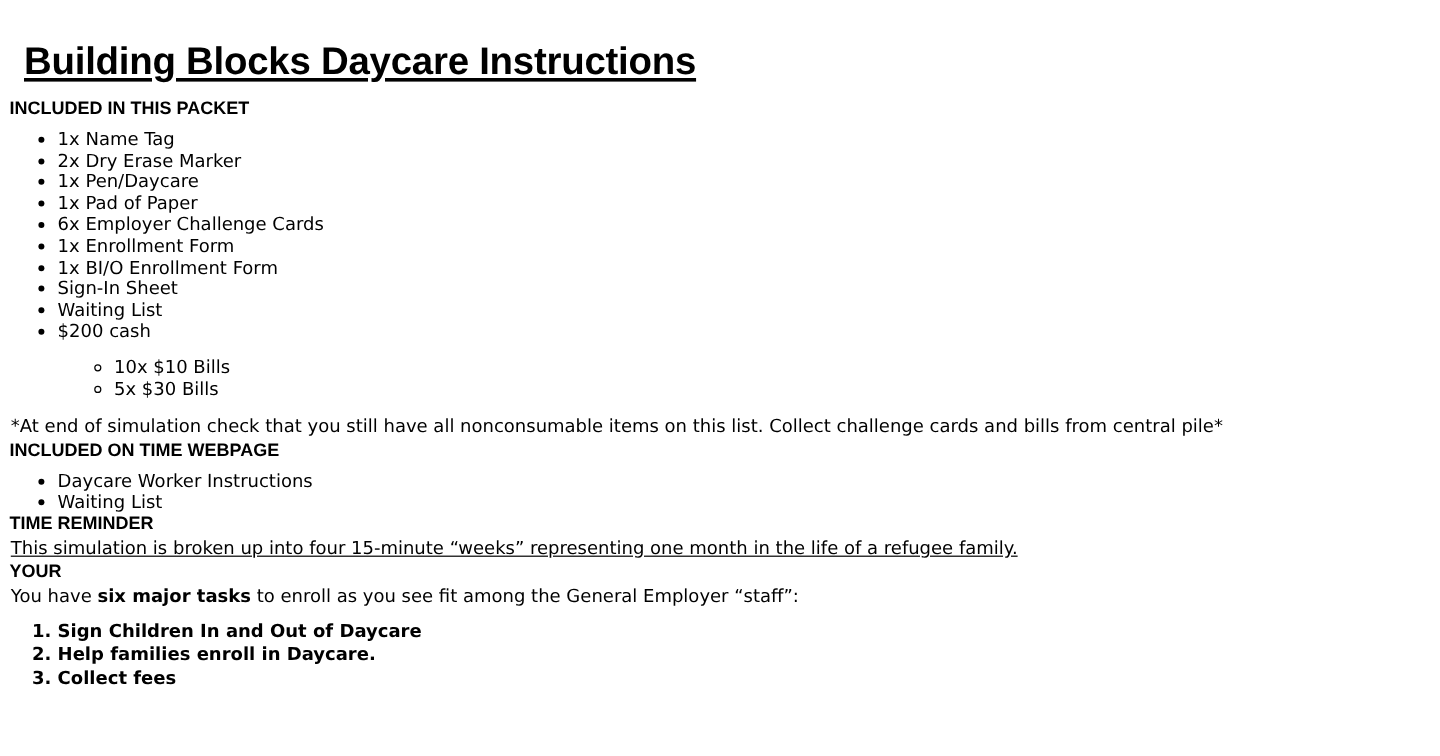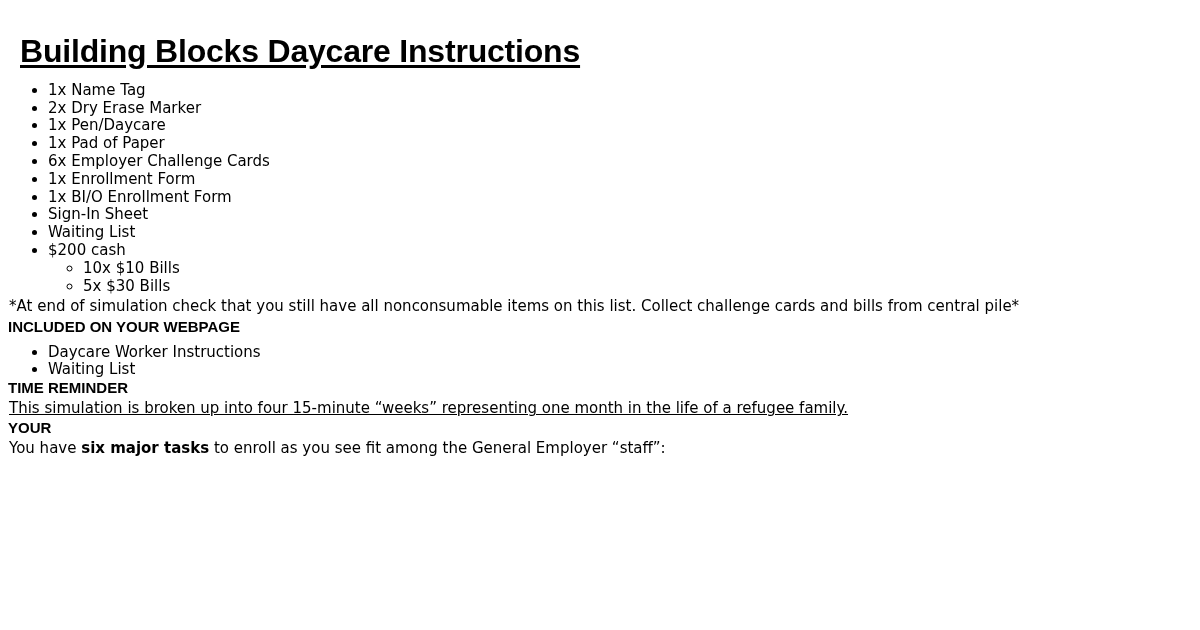--- a/index.html
+++ b/index.html
@@ -49,21 +49,21 @@
     margin: 8px 0 0 0;
     padding-left: 40px;
     list-style-type: disc;
   }
   ul.doc-list > li {
     font-size: 15px;
     line-height: 17.8px;
     margin: 0;
   }
   ul.sub-list {
-    margin: 0;
+    margin: 12px;
     padding-left: 35px;
     list-style-type: circle;
   }
   ul.sub-list > li {
     font-size: 15px;
     line-height: 17.8px;
   }
 
   p.body-text {
     font-size: 15px;
@@ -87,20 +87,21 @@
     font-weight: bold;
   }
 </style>
 </head>
 <body>
 
 <div class="page">
 
   <h1 class="doc-title">Building Blocks Daycare Instructions</h1>
 
+  <h2 class="section-heading sec-packet">INCLUDED IN THIS PACKET</h2>
 
   <ul class="doc-list">
     <li>1x Name Tag</li>
     <li>2x Dry Erase Marker</li>
     <li>1x Pen/Daycare</li>
     <li>1x Pad of Paper</li>
     <li>6x Employer Challenge Cards</li>
     <li>1x Enrollment Form</li>
     <li>1x BI/O Enrollment Form</li>
     <li>Sign-In Sheet</li>
@@ -109,29 +110,34 @@
       <span>$200 cash</span>
       <ul class="sub-list">
         <li>10x $10 Bills</li>
         <li>5x $30 Bills</li>
       </ul>
     </li>
   </ul>
 
   <p class="body-text note-line">*At end of simulation check that you still have all nonconsumable items on this list. Collect challenge cards and bills from central pile*</p>
 
-  <h2 class="section-heading sec-webpage">INCLUDED ON YOUR WEBPAGE</h2>
+  <h2 class="section-heading sec-webpage">INCLUDED ON TIME WEBPAGE</h2>
 
   <ul class="doc-list">
     <li>Daycare Worker Instructions</li>
     <li>Waiting List</li>
   </ul>
 
   <h2 class="section-heading sec-time">TIME REMINDER</h2>
 
   <p class="body-text time-para">This simulation is broken up into four 15-minute “weeks” representing one month in the life of a refugee family.</p>
 
   <h2 class="section-heading sec-tasks">YOUR</h2>
 
   <p class="body-text tasks-para"><span>You have </span><b>six major tasks</b><span> to enroll as you see fit among the General Employer “staff”:</span></p>
 
+  <ol class="task-list">
+    <li>Sign Children In and Out of Daycare</li>
+    <li>Help families enroll in Daycare.</li>
+    <li>Collect fees</li>
+  </ol>
 
 </div>
 
 </body></html>

